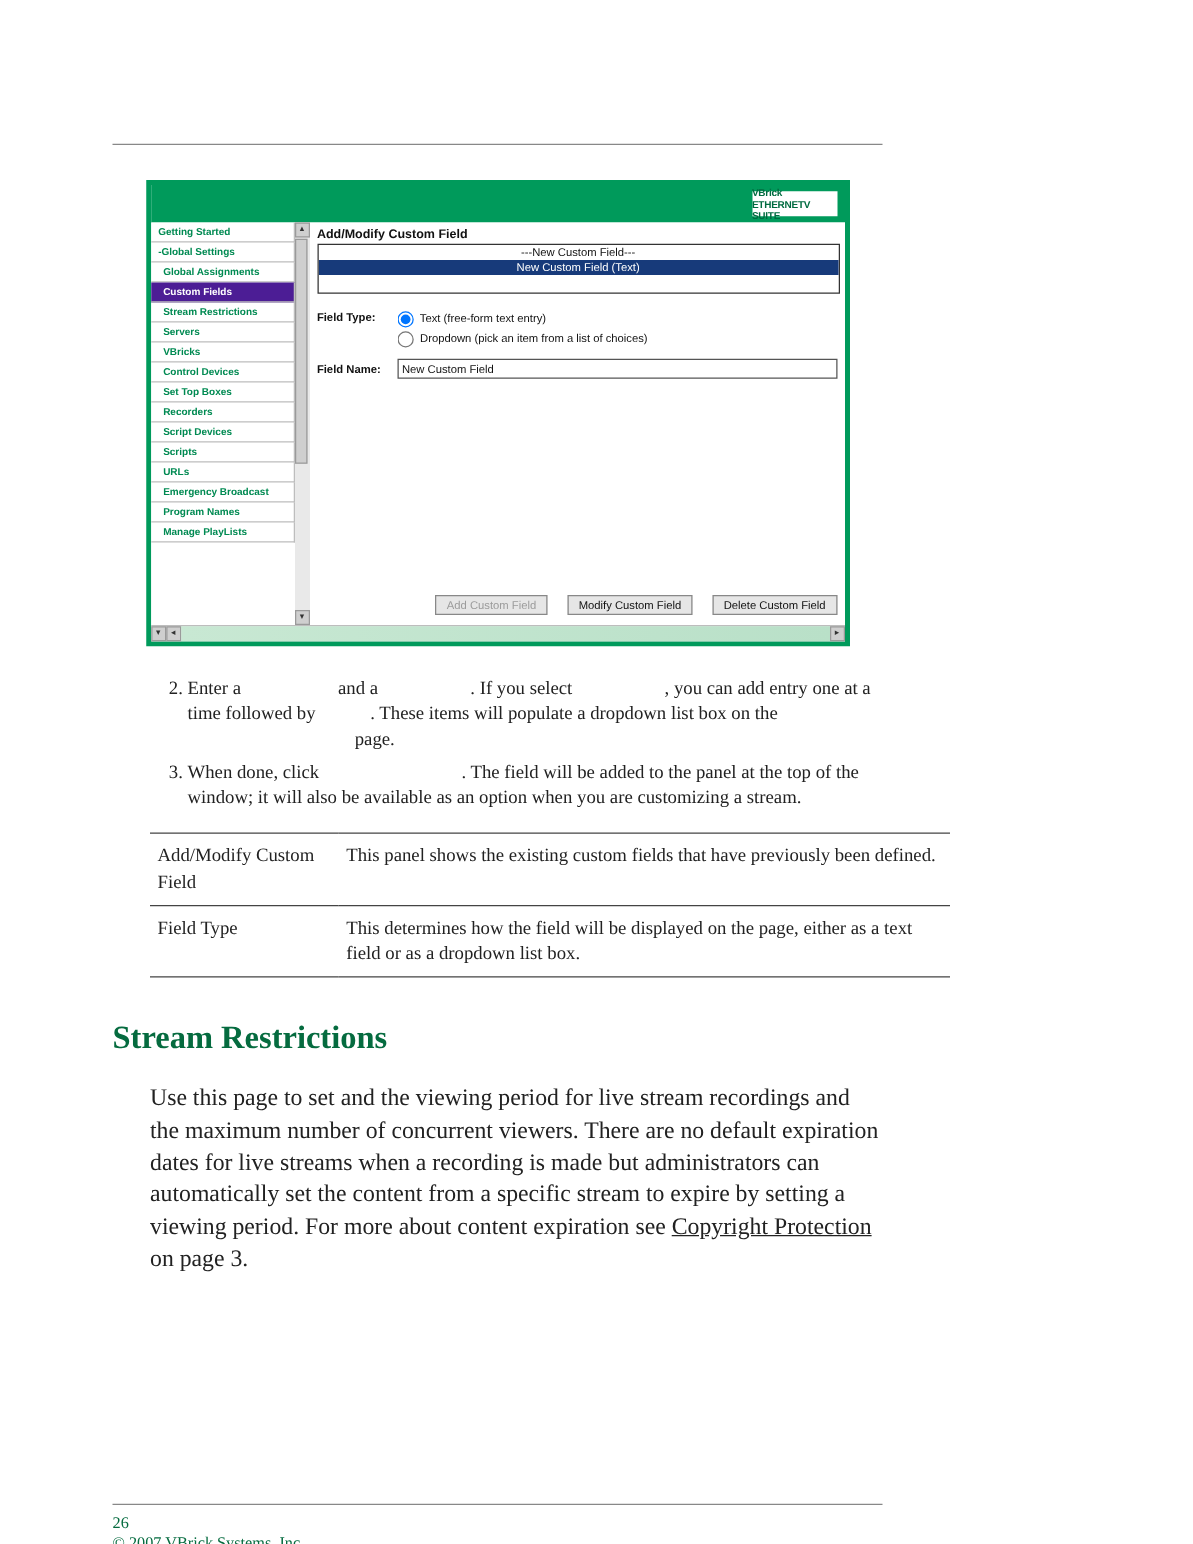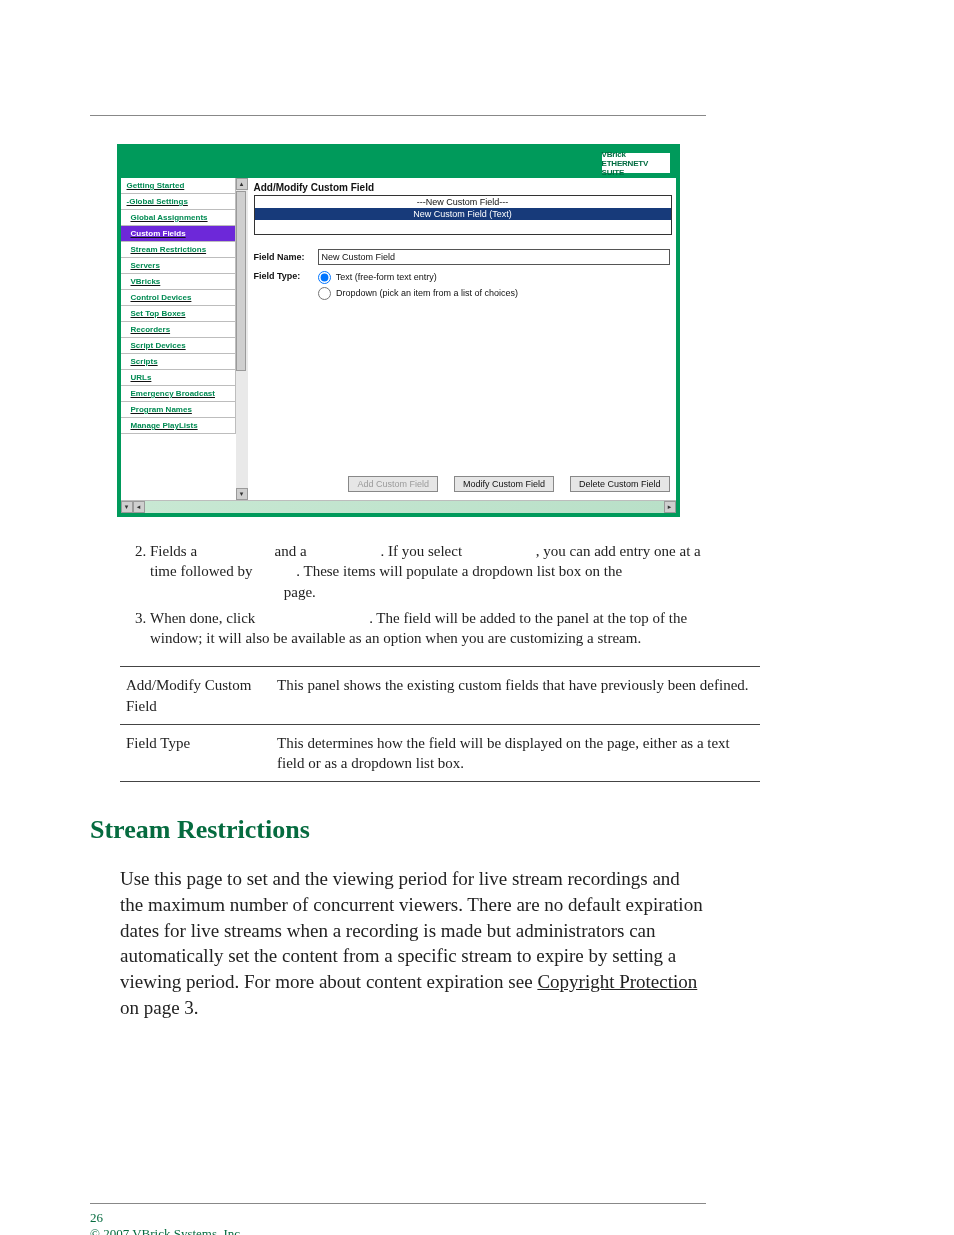--- a/index.html
+++ b/index.html
@@ -64,36 +64,35 @@
     background: #fff;
     border-right: 0;
     position: relative;
   }
   .side-list {
     list-style: none;
     margin: 0;
     padding: 0;
     font-size: 8px;
     font-weight: bold;
-    text-decoration: underline;
   }
   .side-list li {
     padding: 3px 6px 3px 10px;
     border-bottom: 1px solid #bdbdbd;
     border-right: 1px solid #bdbdbd;
     color: #008a52;
     white-space: nowrap;
     overflow: hidden;
   }
   .side-list li.node {
     color: #008a52;
     padding-left: 6px;
   }
   .side-list li.active {
-    background: #6d28d9;
+    background: #4c1d95;
     color: #fff;
   }
   .scroll-col {
     width: 12px;
     background: #e9e9e9;
     display: flex;
     flex-direction: column;
     justify-content: space-between;
     align-items: center;
   }
@@ -317,37 +316,37 @@
         </div>
         <div class="scroll-btn">▾</div>
       </div>
       <div class="main">
         <div class="main-title">Add/Modify Custom Field</div>
         <div class="listbox">
           <div>---New Custom Field---</div>
           <div class="sel">New Custom Field (Text)</div>
         </div>
 
-        <div class="form-row">
-          <div class="form-label">Field Name:</div>
-          <div class="textfield">New Custom Field</div>
-        </div>
         <div class="form-row" style="align-items:flex-start;">
           <div class="form-label">Field Type:</div>
           <div class="radio-col">
             <div class="radio-row">
               <input type="radio" checked="" style="">
               <span>Text (free-form text entry)</span>
             </div>
             <div class="radio-row">
               <input type="radio" style="">
               <span>Dropdown (pick an item from a list of choices)</span>
             </div>
           </div>
         </div>
+        <div class="form-row">
+          <div class="form-label">Field Name:</div>
+          <div class="textfield">New Custom Field</div>
+        </div>
 
         <div class="bottom-buttons">
           <div class="btn disabled">Add Custom Field</div>
           <div class="btn">Modify Custom Field</div>
           <div class="btn">Delete Custom Field</div>
         </div>
       </div>
     </div>
     <div class="bottom-scroll">
       <div class="left">
@@ -355,21 +354,21 @@
         <div class="scroll-btn">◂</div>
       </div>
       <div class="spacer"></div>
       <div class="scroll-btn">▸</div>
     </div>
   </div>
 
   <div class="body-text">
     <ol class="steps" start="2">
       <li>
-        <span>Fields a </span><span class="gap"></span><span> and a </span><span class="gap"></span><span>. If you select </span><span class="gap"></span><span>, you can add entry one at a time followed by </span><span class="gap-s"></span><span>. These items will populate a dropdown list box on the </span><br><span style="display:inline-block;width:130px;"></span><span> page.</span>
+        <span>Enter a </span><span class="gap"></span><span> and a </span><span class="gap"></span><span>. If you select </span><span class="gap"></span><span>, you can add entry one at a time followed by </span><span class="gap-s"></span><span>. These items will populate a dropdown list box on the </span><br><span style="display:inline-block;width:130px;"></span><span> page.</span>
       </li>
       <li>
         <span>When done, click </span><span class="gap" style="width:110px;"></span><span>. The field will be added to the panel at the top of the window; it will also be available as an option when you are customizing a stream.</span>
       </li>
     </ol>
 
     <table class="defs">
       <tbody id="defs-body">
           <tr>
             <td>Add/Modify Custom Field</td>

